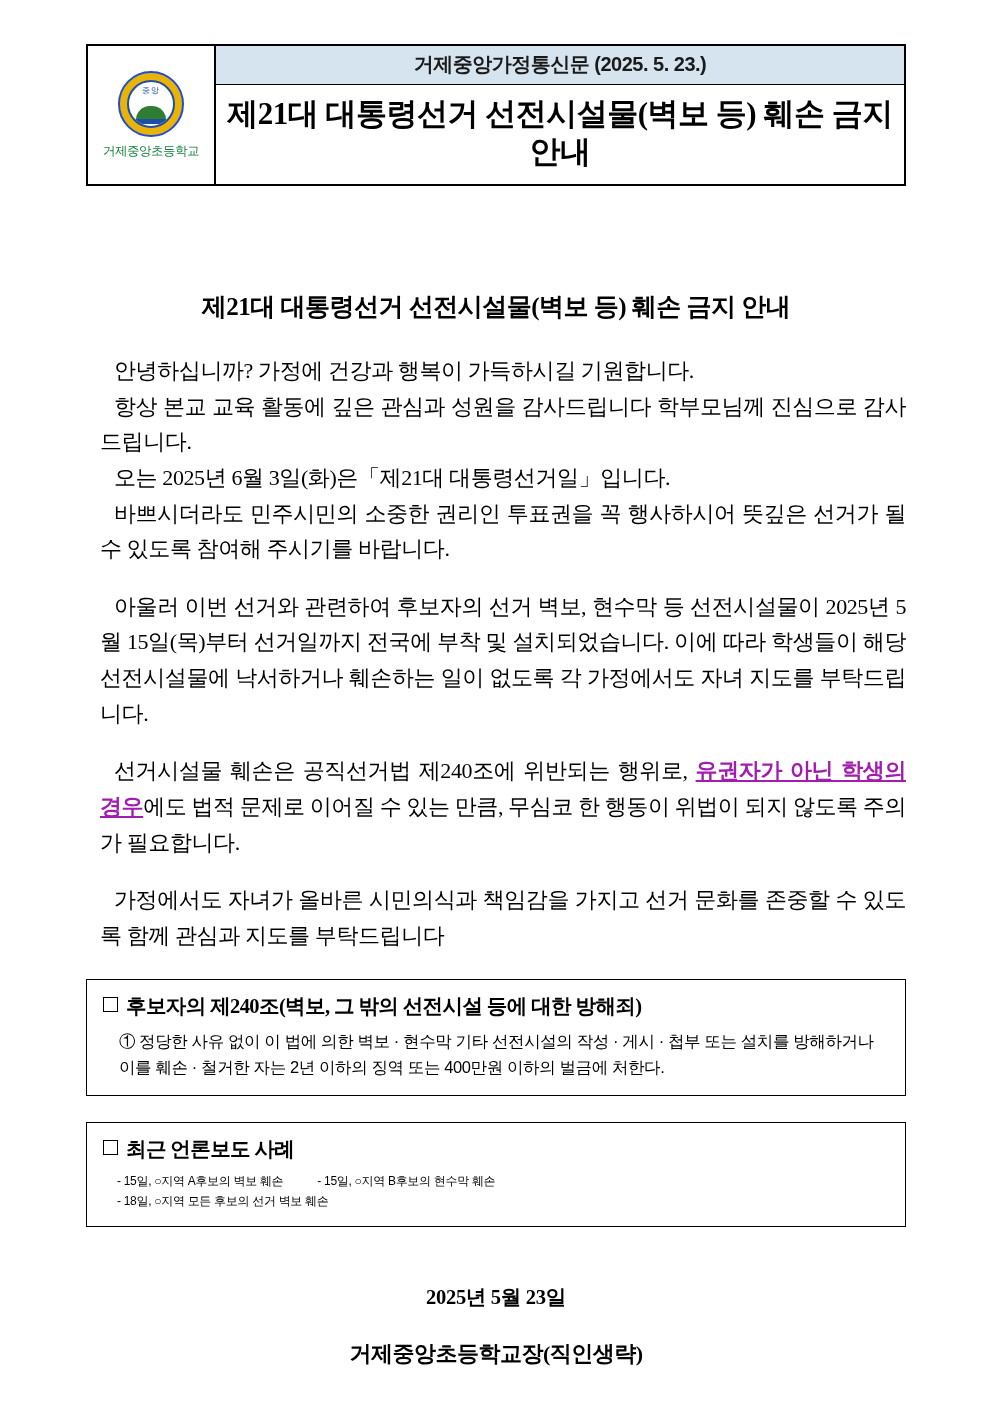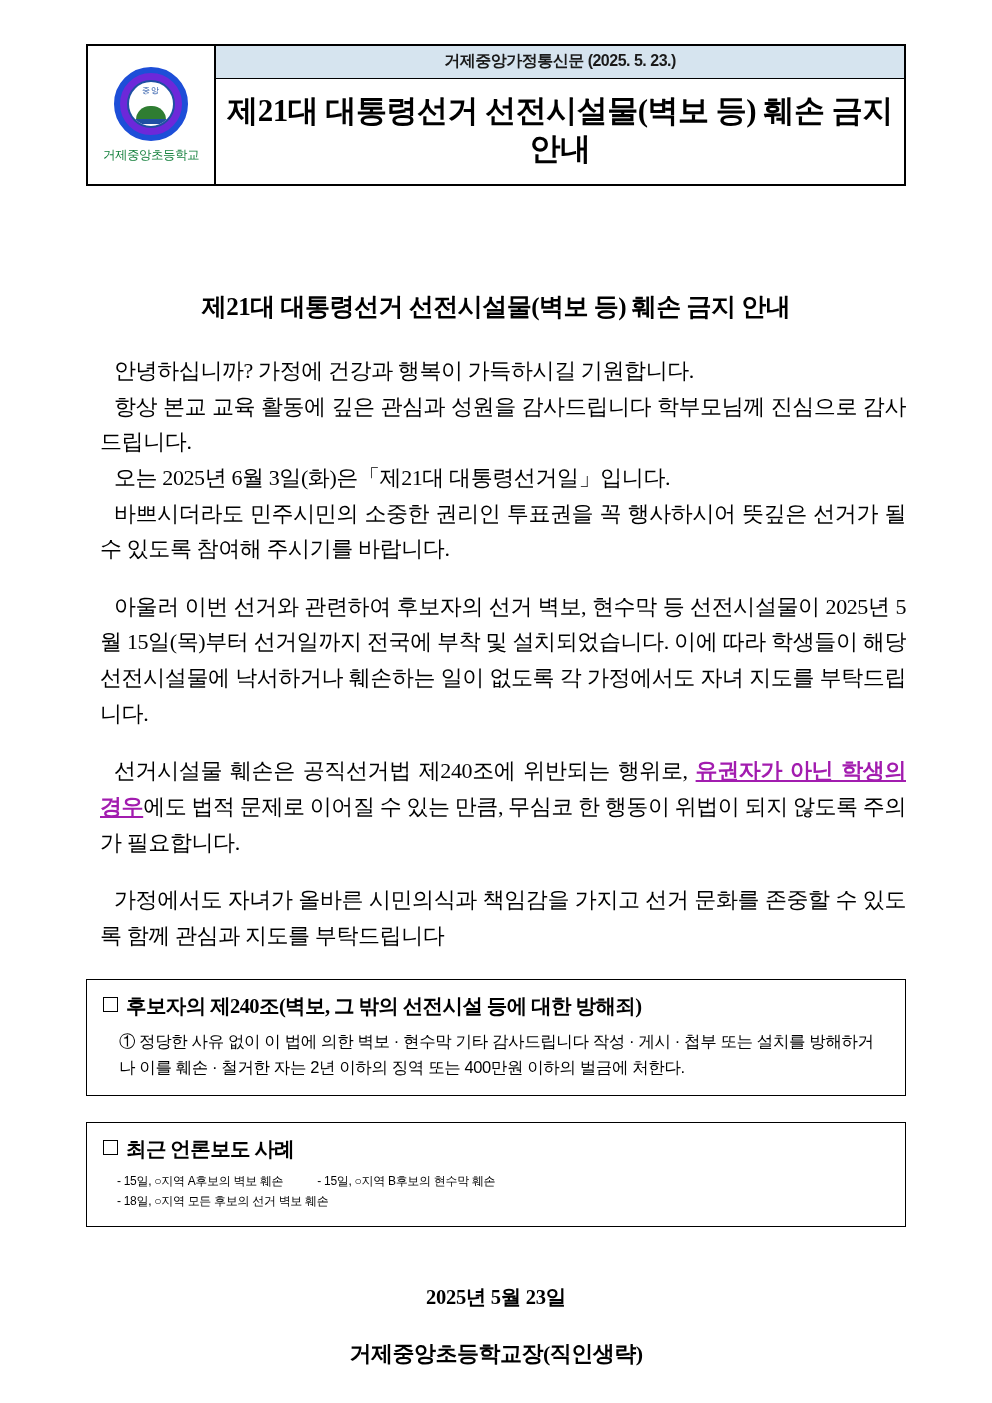--- a/index.html
+++ b/index.html
@@ -38,27 +38,27 @@
     box-sizing: border-box;
     display: flex;
     flex-direction: column;
     align-items: center;
     justify-content: center;
     padding: 6px 2px;
   }
   .crest {
     width: 62px;
     height: 62px;
-    border: 6px solid #1d4ed8;
+    border: 2px solid #1d4ed8;
     border-radius: 50%;
     position: relative;
     display: flex;
     align-items: center;
     justify-content: center;
-    background: #6d28d9;
+    background: #eab308;
     text-decoration: underline;
   }
   .crest-inner {
     width: 44px;
     height: 44px;
     border: 2px solid #1f4fa3;
     border-radius: 50%;
     background: #ffffff;
     position: relative;
     overflow: hidden;
@@ -105,21 +105,21 @@
   .header-main {
     flex: 1;
     display: flex;
     flex-direction: column;
   }
   .header-band {
     background: #d6e4ef;
     border-bottom: 1px solid #000;
     text-align: center;
     font-family: "Liberation Sans", sans-serif;
-    font-size: 16px;
+    font-size: 20px;
     font-weight: bold;
     letter-spacing: -0.5px;
     padding: 5px 0 6px 0;
     color: #1a1a1a;
   }
   .header-title {
     flex: 1;
     display: flex;
     align-items: center;
     justify-content: center;
@@ -253,21 +253,21 @@
   <div class="block-gap"></div>
 
   <p class="para indent"><span>선거시설물 훼손은 공직선거법 제240조에 위반되는 행위로, </span><span class="u-red">유권자가 아닌 학생의 경우</span><span>에도 법적 문제로 이어질 수 있는 만큼, 무심코 한 행동이 위법이 되지 않도록 주의가 필요합니다.</span></p>
 
   <div class="block-gap"></div>
 
   <p class="para indent">가정에서도 자녀가 올바른 시민의식과 책임감을 가지고 선거 문화를 존중할 수 있도록 함께 관심과 지도를 부탁드립니다</p>
 
   <div class="box">
     <div class="box-title"><span class="chk"></span><span>후보자의 제240조(벽보, 그 밖의 선전시설 등에 대한 방해죄)</span></div>
-    <div class="box-item"><span class="num">①</span><span>정당한 사유 없이 이 법에 의한 벽보 · 현수막 기타 감사드립니다 작성 · 게시 · 첩부 또는 설치를 방해하거나 이를 훼손 · 철거한 자는 2년 이하의 징역 또는 400만원 이하의 벌금에 처한다.</span></div>
+    <div class="box-item"><span class="num">①</span><span>정당한 사유 없이 이 법에 의한 벽보 · 현수막 기타 선전시설의 작성 · 게시 · 첩부 또는 설치를 방해하거나 이를 훼손 · 철거한 자는 2년 이하의 징역 또는 400만원 이하의 벌금에 처한다.</span></div>
   </div>
 
   <div class="box">
     <div class="box-title"><span class="chk"></span><span>최근 언론보도 사례</span></div>
     <div class="media-line"><span>- 15일, ○지역 A후보의 벽보 훼손</span><span class="gap"></span><span>- 15일, ○지역 B후보의 현수막 훼손</span></div>
     <div class="media-line"><span>- 18일, ○지역 모든 후보의 선거 벽보 훼손</span></div>
   </div>
 
   <div class="footer">
     <div class="footer-date">2025년 5월 23일</div>

